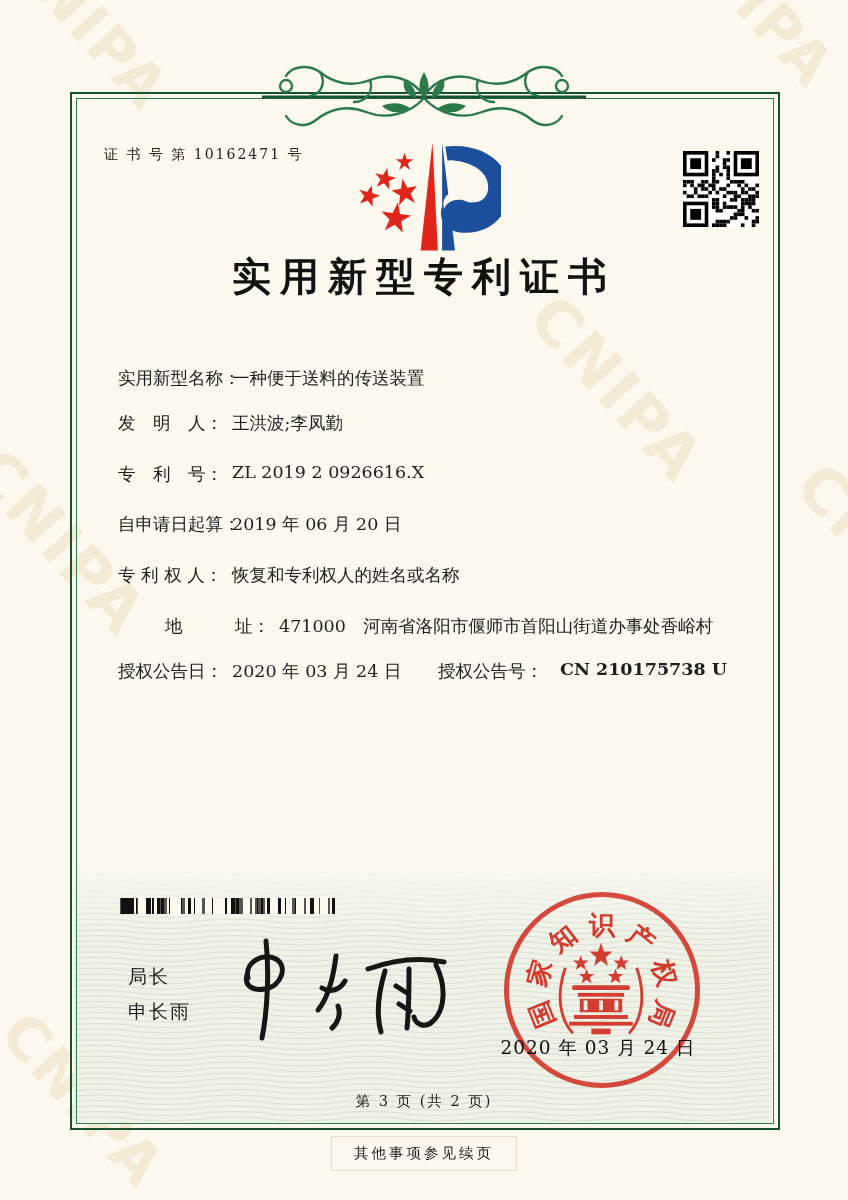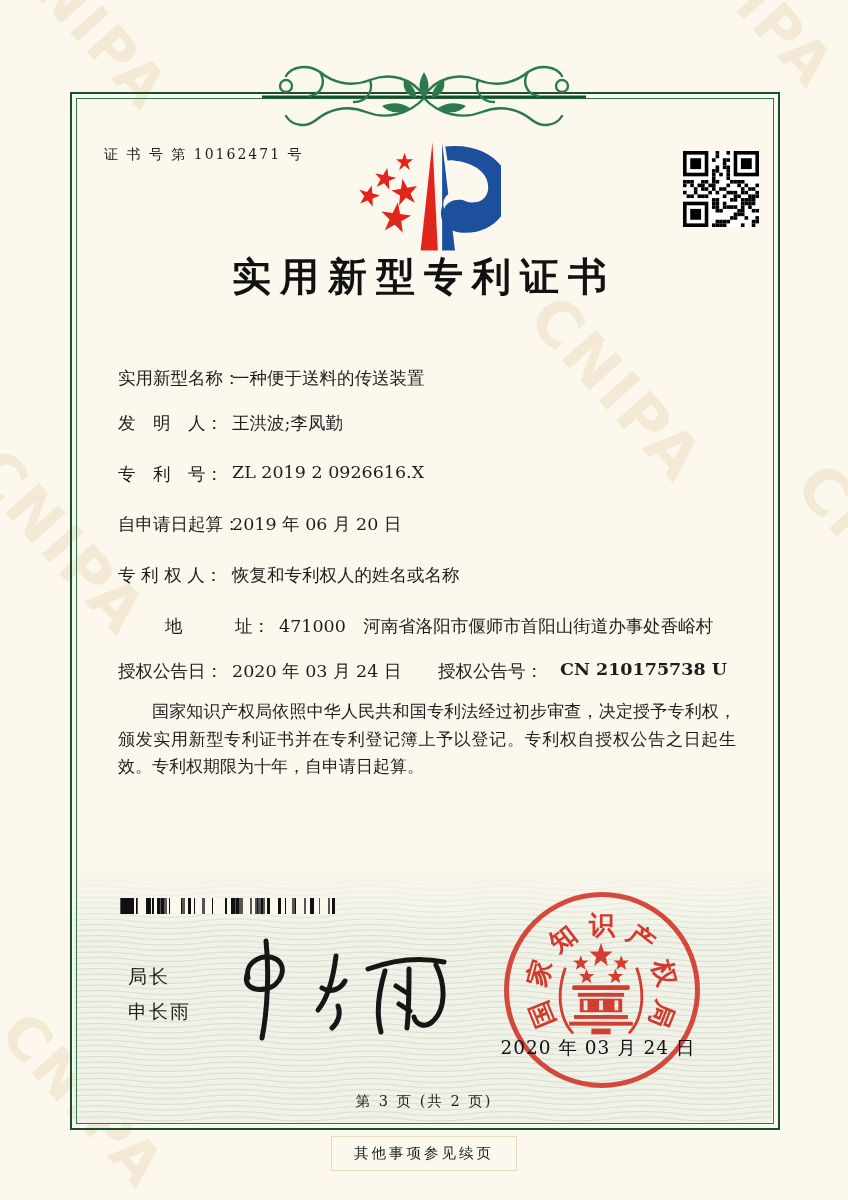--- a/index.html
+++ b/index.html
@@ -312,21 +312,20 @@
   <span class="val">471000　河南省洛阳市偃师市首阳山街道办事处香峪村</span>
 </div>
 <div class="row" style="top:659px;">
   <span class="lab">授权公告日：</span>
   <span class="val">2020 年 03 月 24 日</span>
   <span class="pair2-lab">授权公告号：</span>
   <span class="pair2-val">CN 210175738 U</span>
 </div>
 
 <div class="paras">
-  <p>国家知识产权局依照中华人民共和国专利法经过初步审查，决定授予专利权，颁发实用新型专利证书并在专利登记簿上予以登记。专利权自授权公告之日起生效。专利权期限为十年，自申请日起算。</p>
 </div>
 
 <div class="barcode" id="barcode">
     <div style="width:1px;height:16px;background:#555;"></div>
     <div style="width:3px;height:16px;background:#111;"></div>
     <div style="width:2px;height:16px;background:#111;"></div>
     <div style="width:3px;height:16px;background:#111;"></div>
     <div style="width:3px;height:16px;background:#111;"></div>
     <div style="width:2px;height:16px;background:#111;"></div>
     <div style="width:1px;height:16px;background:#fcf8ee;"></div>

